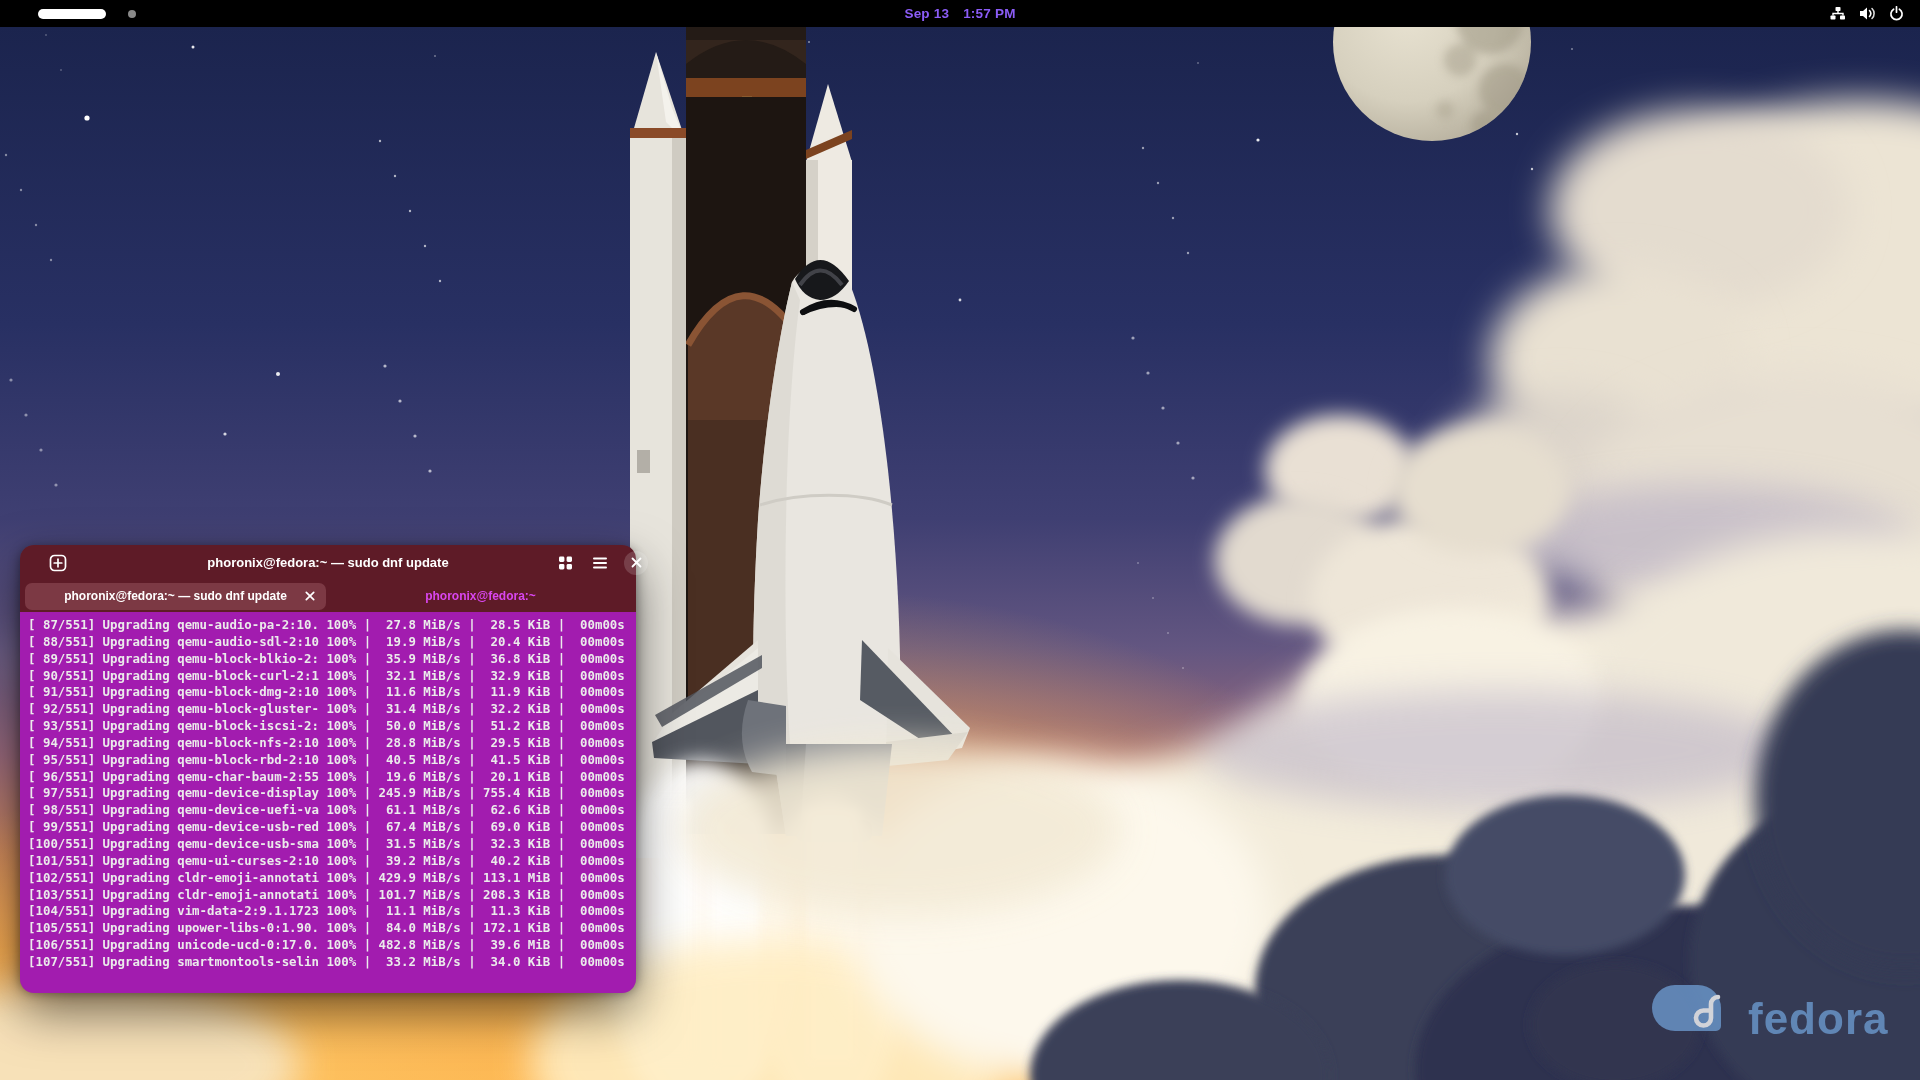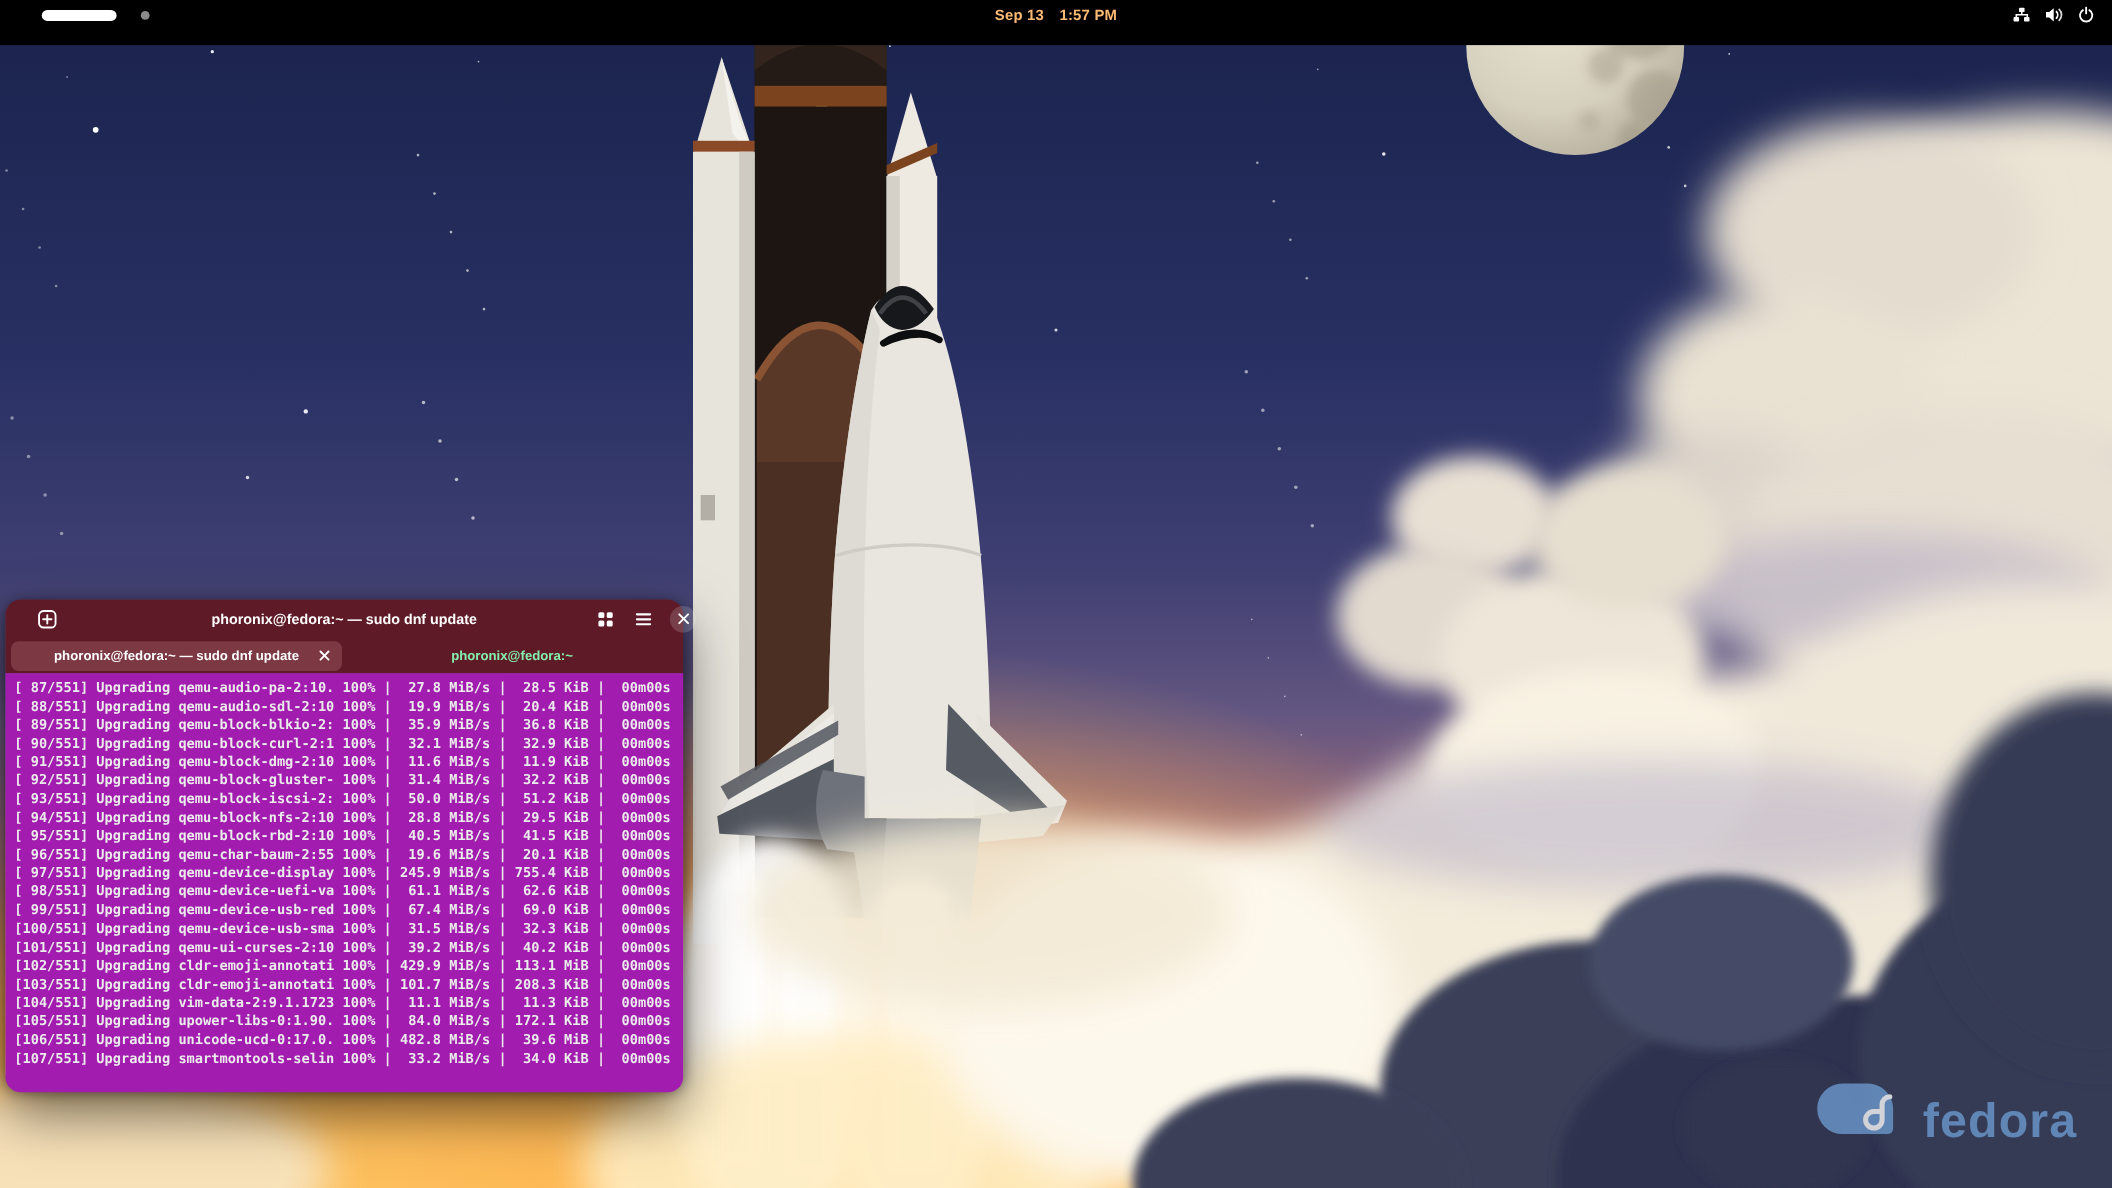--- a/index.html
+++ b/index.html
@@ -1,44 +1,44 @@
 <!DOCTYPE html>
 <html><head>
 <meta charset="utf-8">
 <style>
   html,body{margin:0;padding:0;background:#000;}
   #screen{position:relative;width:1920px;height:1080px;overflow:hidden;
           font-family:"Liberation Sans",sans-serif;}
   
   #wallpaper{position:absolute;inset:0;}
   
-  .topbar{position:absolute;left:0;top:0;width:1920px;height:41px;background:#000;
-          display:flex;align-items:center;z-index:30;color:#fdba74;}
+  .topbar{position:absolute;left:0;top:0;width:1920px;height:27px;background:#000;
+          display:flex;align-items:center;z-index:30;color:#8b5cf6;}
   .topbar-left{position:absolute;left:38px;top:0;height:27px;display:flex;align-items:center;gap:22px;}
   .ws-pill{width:68px;height:10px;border-radius:6px;background:#fff;}
   .ws-dot{width:8px;height:8px;border-radius:50%;background:#8a8a8a;}
   .clock{position:absolute;left:0;right:0;top:0;height:27px;display:flex;align-items:center;
          justify-content:center;gap:14px;font-size:13.5px;font-weight:700;letter-spacing:.2px;}
   .topbar-right{position:absolute;right:16px;top:0;height:27px;display:flex;align-items:center;gap:13px;}
   .topbar-right svg{display:block;}
   
-  .terminal{position:absolute;left:5px;top:545px;width:616px;height:444px;z-index:20;
+  .terminal{position:absolute;left:20px;top:545px;width:616px;height:444px;z-index:20;
             border-radius:14px;box-shadow:0 22px 50px rgba(0,0,0,.55),0 3px 12px rgba(0,0,0,.45);}
   .term-header{position:relative;height:35px;background:#5e1b27;border-radius:14px 14px 0 0;
                display:flex;align-items:center;justify-content:center;}
   .term-title{font-size:13px;font-weight:700;color:#fff;}
   .hdr-btn{position:absolute;top:50%;transform:translateY(-50%);display:flex;align-items:center;
            justify-content:center;cursor:pointer;}
   .btn-newtab{left:28px;}
   .btn-grid{left:538px;}
   .btn-menu{left:572px;}
   .btn-close{left:604px;width:24px;height:24px;border-radius:50%;background:rgba(255,255,255,.16);}
   .term-tabs{height:32px;background:#5e1b27;display:flex;align-items:center;padding:0 5px;gap:4px;}
   .tab{flex:1;height:27px;border-radius:7px;display:flex;align-items:center;justify-content:center;
-       gap:10px;font-size:12px;font-weight:700;color:#86efac;cursor:pointer;position:relative;}
+       gap:10px;font-size:12px;font-weight:700;color:#d946ef;cursor:pointer;position:relative;}
   .tab.active{background:#7c3944;color:#fff;}
   .tab .tab-close{position:absolute;right:11px;top:50%;transform:translateY(-50%);display:flex;}
   .term-body{height:381px;background:#a21caf;border-radius:0 0 14px 14px;overflow:hidden;
              padding:5px 0 0 8px;box-sizing:border-box;}
   .term-line{white-space:pre;font-family:"DejaVu Sans Mono",monospace;font-size:12.4px;
              line-height:16.85px;font-weight:700;color:#ebebeb;}
 </style>
 </head>
 <body>
 

